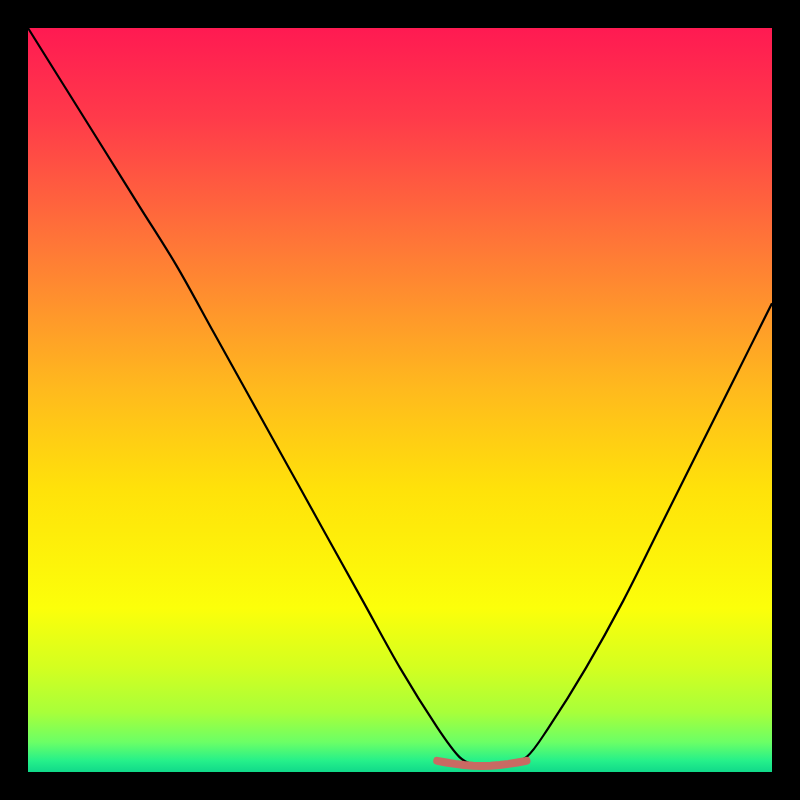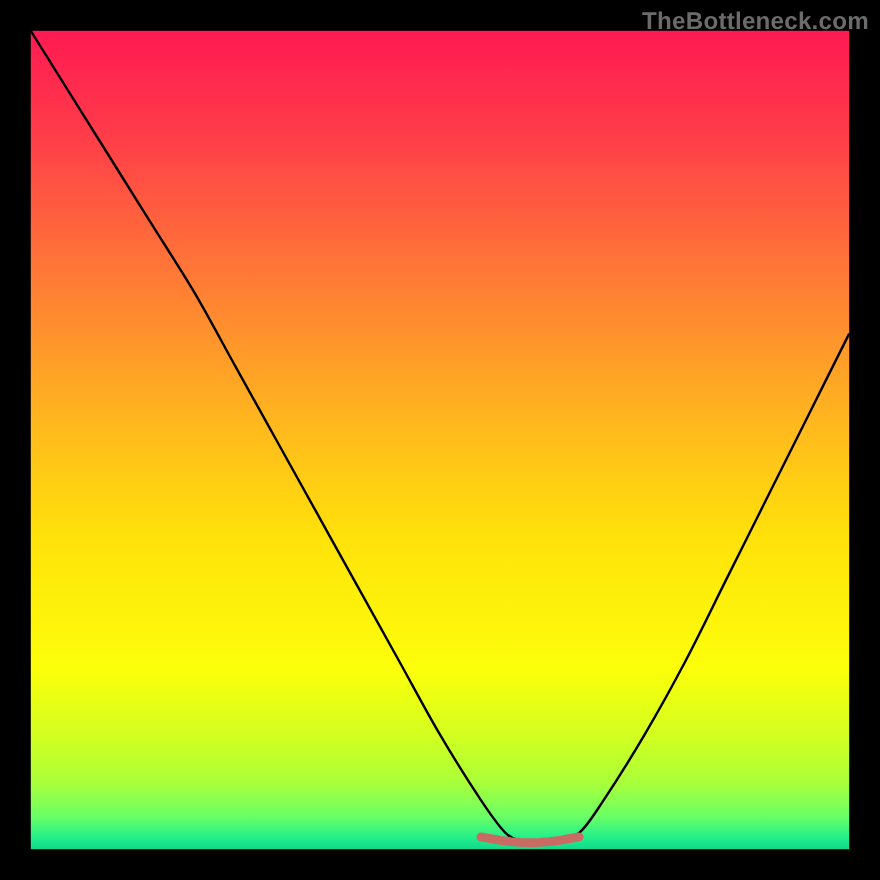--- a/index.html
+++ b/index.html
@@ -20,21 +20,20 @@
     color: #6b6b6b;
     z-index: 10;
     letter-spacing: 0.2px;
   }
   svg { display: block; }
 </style>
 </head>
 <body>
 
 <div class="container">
-  <div class="watermark">TheBottleneck.com</div>
   <svg id="chart-svg" width="800" height="800" viewBox="0 0 800 800">
     <defs>
       <linearGradient id="bg-grad" x1="0" y1="0" x2="0" y2="1">
           <stop offset="0%" stop-color="#ff1a52"></stop>
           <stop offset="12%" stop-color="#ff3a4a"></stop>
           <stop offset="30%" stop-color="#ff7a36"></stop>
           <stop offset="48%" stop-color="#ffb81e"></stop>
           <stop offset="62%" stop-color="#ffe20a"></stop>
           <stop offset="78%" stop-color="#fcff0a"></stop>
           <stop offset="86%" stop-color="#d3ff20"></stop>

